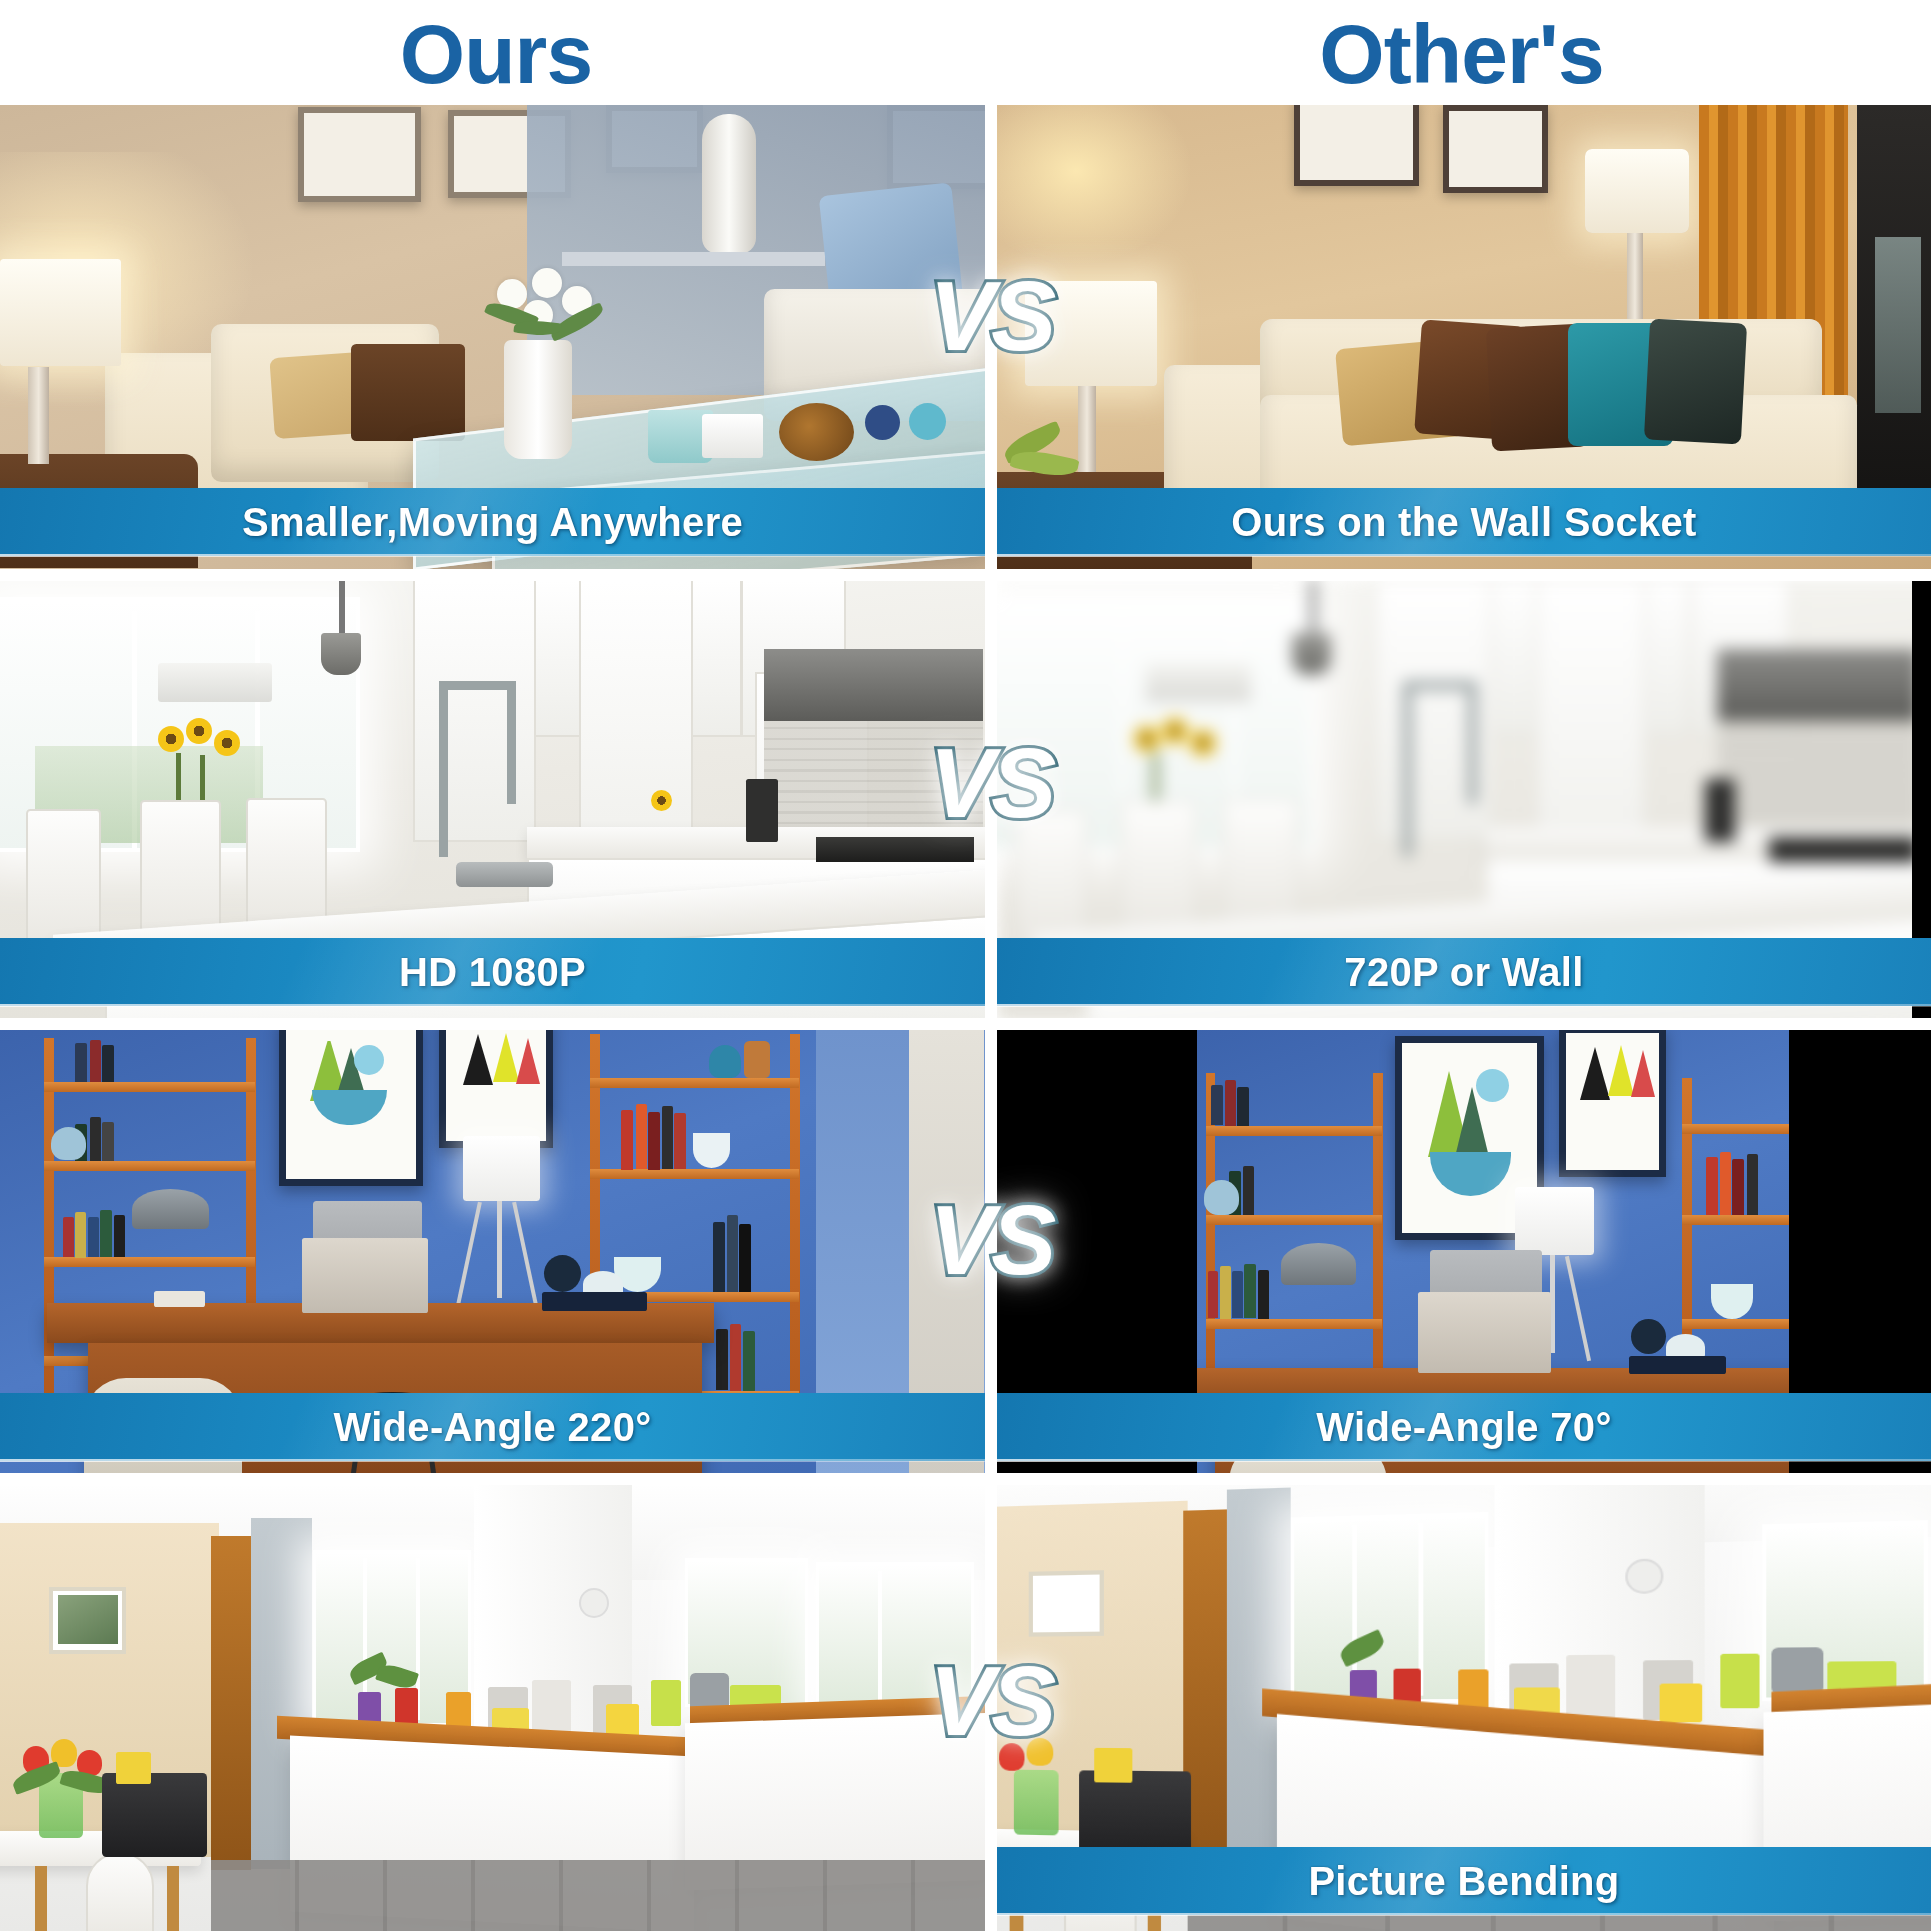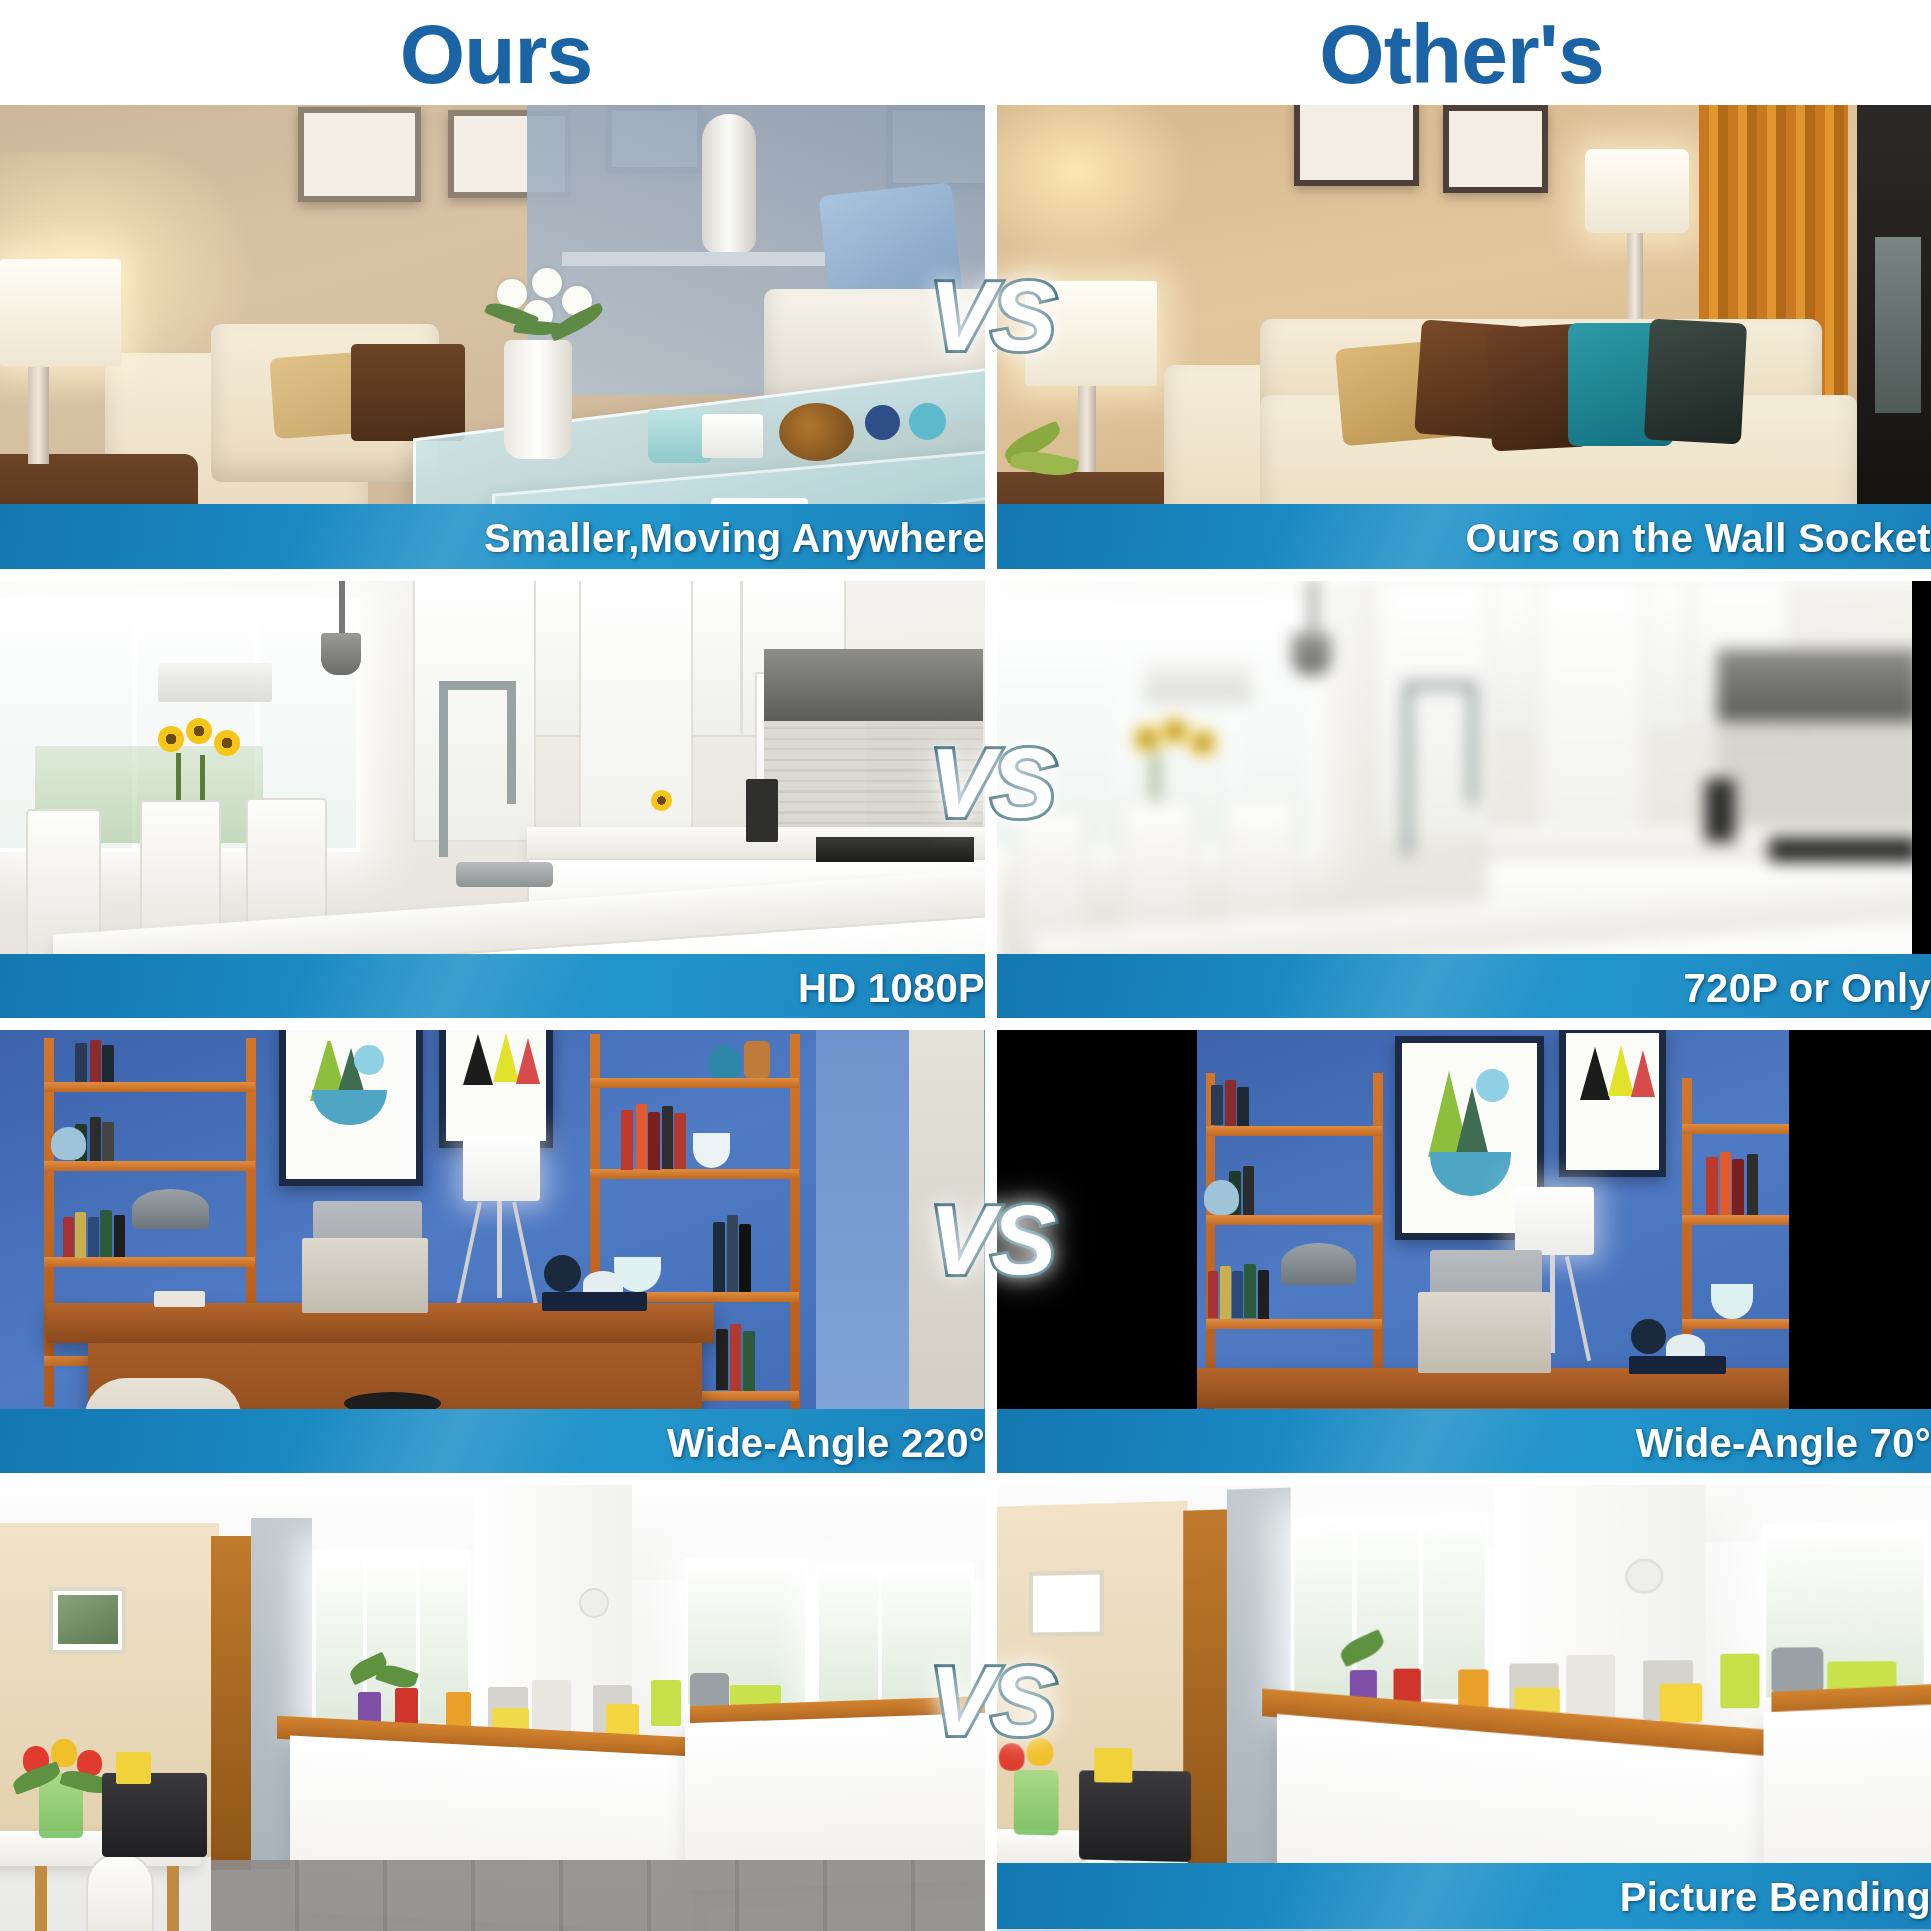--- a/index.html
+++ b/index.html
@@ -27,23 +27,23 @@
   
   .row { position:absolute; left:0; width:1931px; }
   .panel { position:absolute; top:0; height:100%; overflow:hidden; }
   .panel.left  { left:0;     width:985px; }
   .panel.right { left:997px; width:934px; }
 
   .photo { position:absolute; left:0; top:0; width:100%; bottom:0; overflow:hidden; }
 
   
   .caption {
-    position:absolute; left:0; bottom:0; width:100%; height:68px;
+    position:absolute; left:0; bottom:16px; width:100%; height:68px;
     background:linear-gradient(100deg,#1477b0 0%, #1b8bc4 35%, #2196cc 65%, #1a82bb 100%);
-    display:flex; align-items:center; justify-content:flex-end;
+    display:flex; align-items:center; justify-content:center;
     z-index:6;
   }
   .caption::after{
     content:""; position:absolute; left:0; right:0; bottom:-0.9px; height:2.6px;
     background:linear-gradient(90deg,rgba(255,255,255,.75),rgba(255,255,255,.35));
   }
   .caption span {
     color:#ffffff; font-size:40px; font-weight:bold; letter-spacing:0.3px;
     text-shadow:1.8px 1.8px 3.5px rgba(0,60,100,.55), 0 0 1.8px rgba(0,0,0,.4);
     white-space:nowrap;
@@ -360,21 +360,21 @@
           <div class="kit-cab" style="left:88px; top:367px; width:851px; height:114px; transform:skewY(-4deg);"></div>
           <div style="position:absolute; left:772px; top:258px; width:149px; height:24.6px;
                       background:linear-gradient(180deg,#3a3a38,#1d1d1c);"></div>
           <div style="position:absolute; left:708px; top:200px; width:30px; height:63px; background:#2f2f2e; border-radius:2.6px;"></div>
         </div>
 
         <div style="position:absolute; right:0; top:0; width:19.3px; height:100%; background:#000; z-index:3;"></div>
       </div>
       <div class="caption">
         <div class="sheen"></div>
-        <span>720P or Only</span>
+        <span>720P or Wall</span>
       </div>
     </div>
 
     <div class="vs" style="left:991px; top:204px;">VS</div>
   </div>
 
   <div class="row" id="row3" style="top:1029px; height:448px;">
 
     <div class="panel left">
       <div class="photo">

